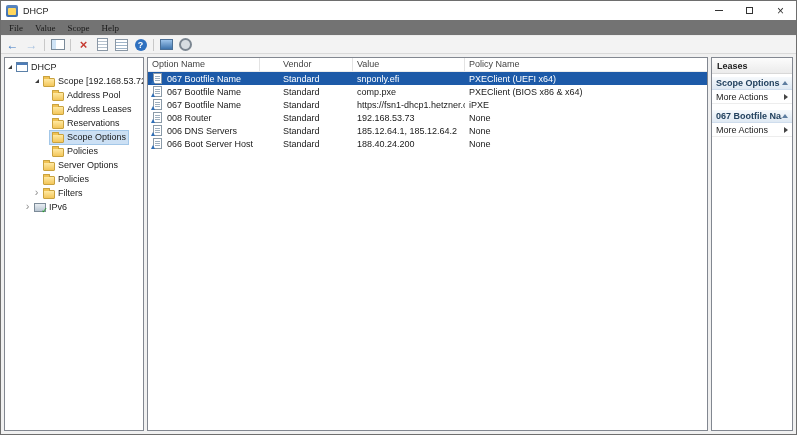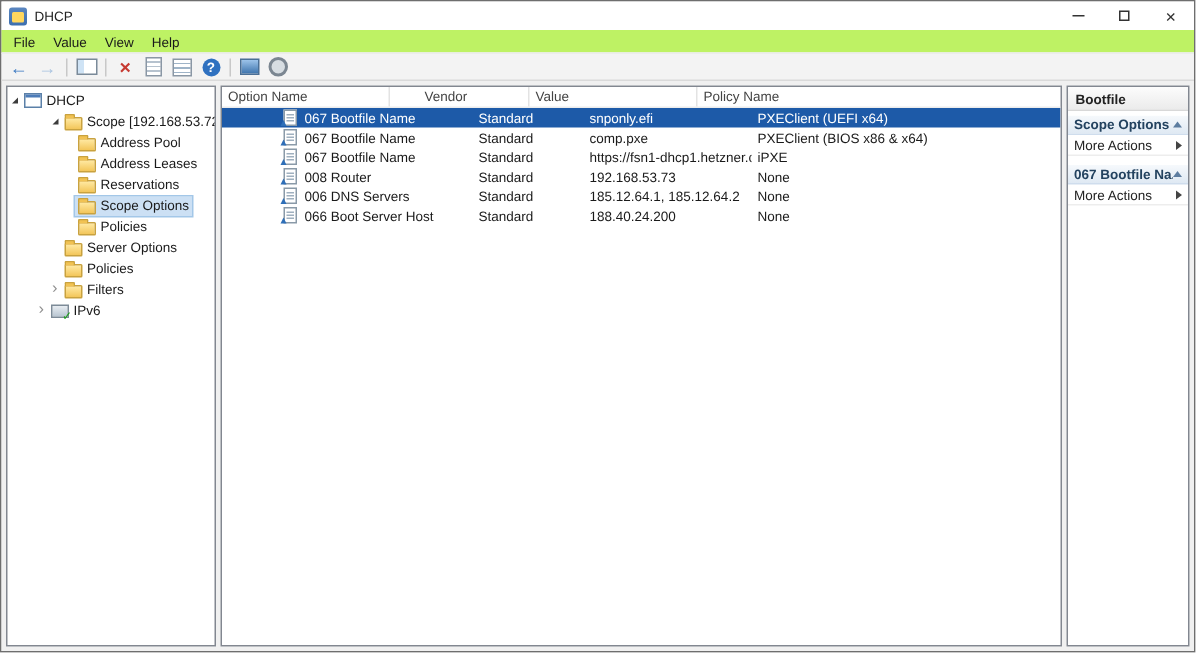--- a/index.html
+++ b/index.html
@@ -18,21 +18,21 @@
   .titlebar { height: 19px; flex: 0 0 auto; background: #ffffff; display: flex; align-items: center; }
   .app-icon { width: 12px; height: 12px; margin-left: 5px; position: relative; background: linear-gradient(#5a86c0,#3c6eae); border-radius: 2px; flex: 0 0 auto; }
   .app-icon::after { content:""; position:absolute; left:2px; top:3px; right:2px; bottom:2px; background:#ffd75e; border-radius:1px; }
   .title-text { margin-left: 5px; font-size: 9px; color: #222; }
   .win-controls { margin-left: auto; display: flex; height: 100%; }
   .win-btn { width: 31px; height: 100%; display: flex; align-items: center; justify-content: center; }
   .glyph-min { width: 8px; height: 1px; background: #333; }
   .glyph-max { width: 7px; height: 7px; border: 1px solid #333; }
   .glyph-close { font-size: 12px; line-height: 1; color: #333; }
   
-  .menubar { height: 15px; flex: 0 0 auto; background: #bef264; display: flex; align-items: center; padding-left: 2px; }
+  .menubar { height: 15px; flex: 0 0 auto; background: #737373; display: flex; align-items: center; padding-left: 2px; font-family: Liberation Serif, serif; }
   .menu-item { padding: 1px 6px; }
   
   .toolbar { height: 19px; flex: 0 0 auto; background: #f3f3f3; border-top: 1px solid #ececec; border-bottom: 1px solid #dadada; display: flex; align-items: center; padding-left: 3px; gap: 2px; }
   .tool-btn { width: 17px; height: 15px; display: inline-flex; align-items: center; justify-content: center; }
   .tool-sep { width: 1px; height: 12px; background: #c8c8c8; margin: 0 2px; }
   .tb-back::before { content: "\2190"; color: #3a78c2; font-size: 12px; font-weight: bold; }
   .tb-forward::before { content: "\2192"; color: #a9c3e0; font-size: 12px; font-weight: bold; }
   .tb-show-console-tree::before { content: ""; width: 12px; height: 9px; border: 1px solid #7a8a99; background: linear-gradient(90deg, #cfe3f5 4px, #fff 4px); }
   .tb-delete::before { content: "\00d7"; color: #c63a31; font-size: 13px; font-weight: bold; line-height: 1; }
   .tb-properties::before { content: ""; width: 9px; height: 11px; border: 1px solid #8a97a5; background: repeating-linear-gradient(180deg, #fff 0 2px, #b6c2ce 2px 3px); }
@@ -65,21 +65,21 @@
   .ic-ip::after { content: "\2713"; position: absolute; right: -3px; bottom: -4px; color: #1d9e1d; font-size: 8px; font-weight: bold; }
   .tree-label { overflow: hidden; }
   
   .list-header { display: flex; height: 14px; flex: 0 0 auto; border-bottom: 1px solid #ececec; color: #444; }
   .lcol { padding: 1px 4px; border-right: 1px solid #e3e3e3; overflow: hidden; white-space: nowrap; }
   .c0 { width: 112px; flex: 0 0 auto; }
   .c1 { width: 74px; flex: 0 0 auto; margin-left: 19px; }
   .c2 { width: 112px; flex: 0 0 auto; }
   .c3 { flex: 1; border-right: none; }
   .list-body { flex: 1; }
-  .list-row { display: flex; height: 13px; align-items: center; padding-left: 36px; }
+  .list-row { display: flex; height: 13px; align-items: center; }
   .list-row.selected { background: #1d5aa8; color: #fff; }
   .lcell { padding: 0 4px; overflow: hidden; white-space: nowrap; display: flex; align-items: center; height: 100%; }
   .lcell.c0 { padding-left: 2px; }
   .row-icon { width: 9px; height: 11px; flex: 0 0 auto; background: #fff; border: 1px solid #8a9aa8; position: relative; margin: 0 5px 0 3px; }
   .row-icon::before { content: ""; position: absolute; left: 1px; top: 2px; width: 5px; height: 1px; background: #9fb0bf; box-shadow: 0 2px 0 #9fb0bf, 0 4px 0 #9fb0bf; }
   .row-icon::after { content: ""; position: absolute; left: -3px; bottom: -1px; width: 0; height: 0; border-left: 2px solid transparent; border-right: 2px solid transparent; border-bottom: 4px solid #2f6fb8; }
   .cell-text { overflow: hidden; white-space: nowrap; }
   
   .actions-title { height: 16px; flex: 0 0 auto; background: linear-gradient(#fcfcfc, #ebebeb); border-bottom: 1px solid #d8d8d8; display: flex; align-items: center; padding-left: 5px; font-weight: bold; color: #222; }
   .actions-body { flex: 1; padding-top: 2px; }
@@ -108,21 +108,21 @@
         </span>
       <span class="win-btn">
           <span class="glyph-close">×</span>
         </span>
     </div>
   </div>
 
   <div class="menubar">
       <span class="menu-item">File</span>
       <span class="menu-item">Value</span>
-      <span class="menu-item">View</span>
+      <span class="menu-item">Scope</span>
       <span class="menu-item">Help</span>
     </div>
 
   <div class="toolbar">
       <span class="tool-btn tb-back"></span>
       <span class="tool-btn tb-forward"></span>
       <span class="tool-sep"></span>
       <span class="tool-btn tb-show-console-tree"></span>
       <span class="tool-sep"></span>
       <span class="tool-btn tb-delete"></span>
@@ -285,21 +285,21 @@
               <span class="cell-text">066 Boot Server Host Name</span>
             </div>
             <div class="lcell c1">Standard</div>
             <div class="lcell c2">188.40.24.200</div>
             <div class="lcell c3">None</div>
           </div>
         </div>
     </div>
 
     <div class="pane actions-pane">
-      <div class="actions-title">Bootfile</div>
+      <div class="actions-title">Leases</div>
       <div class="actions-body">
           <div class="act-section">
             <div class="act-header">
               <span class="act-header-label">Scope Options</span>
               <span class="act-collapse"></span>
             </div>
             <div class="act-item">
               <span class="act-item-label">More Actions</span>
               <span class="act-arrow"></span>
             </div>

